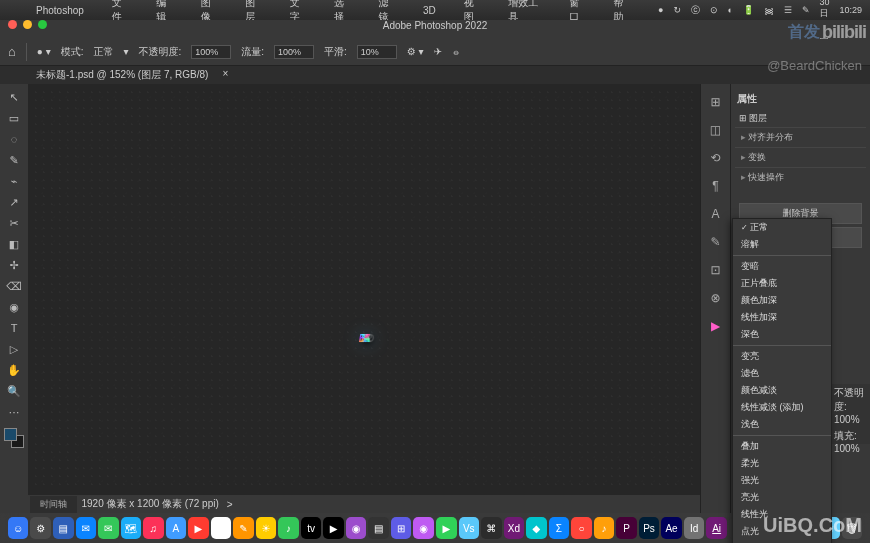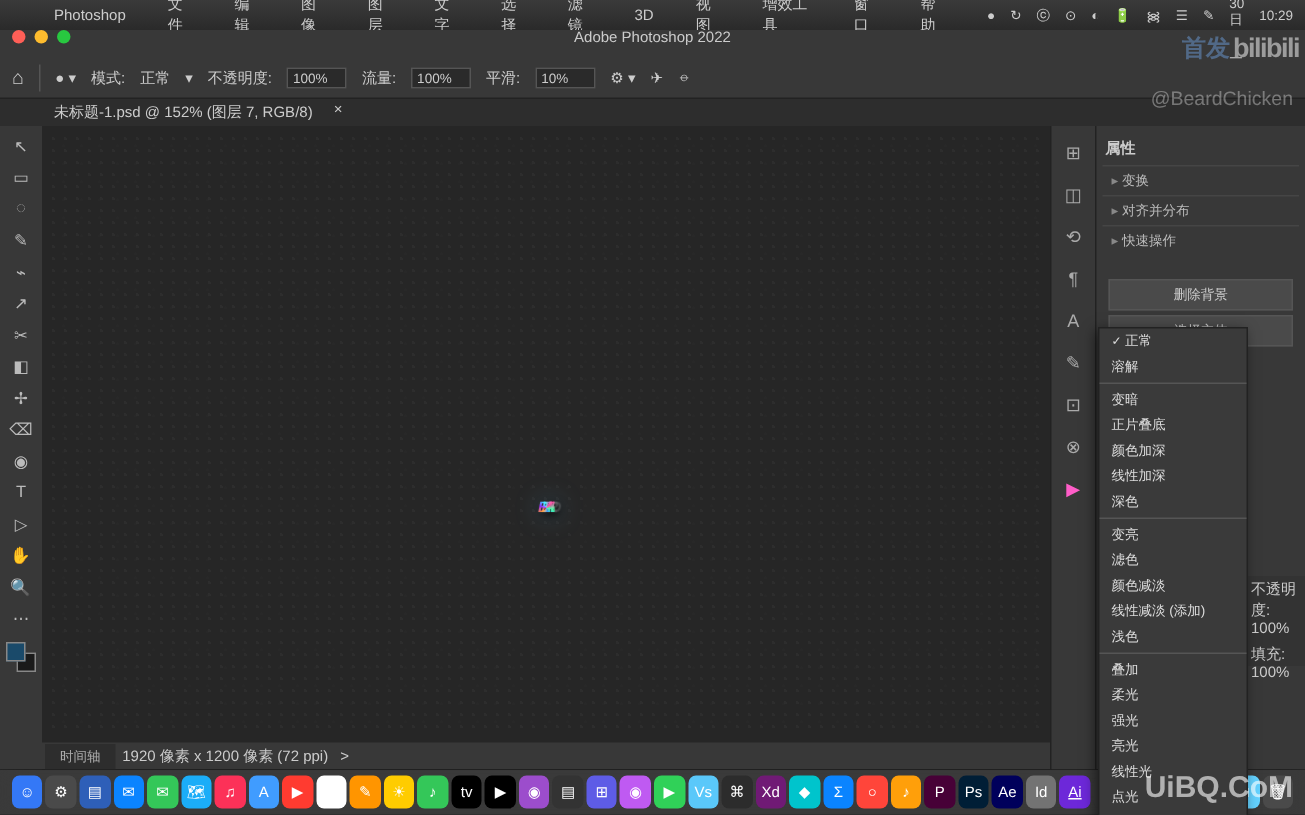--- a/index.html
+++ b/index.html
@@ -160,22 +160,23 @@
     <div class="ic">¶</div>
     <div class="ic">A</div>
     <div class="ic">✎</div>
     <div class="ic">⊡</div>
     <div class="ic">⊗</div>
     <div class="ic" style="color:#ff5dc8">▶</div>
   </div>
 
   <div class="props">
     <div class="hdr">属性</div>
+    <div style="padding:2px 4px;font-size:9px">⊞ 图层</div>
+    <div class="row">对齐并分布</div>
     <div class="row">变换</div>
-    <div class="row">对齐并分布</div>
     <div class="row">快速操作</div>
     <div class="qa">
       <div class="btn">删除背景</div>
       <div class="btn">选择主体</div>
       <div class="link">查看更多</div>
     </div>
     <div class="layers-peek">
       <div class="op"><span>不透明度:</span> <span>100%</span></div>
       <div class="op"><span>填充:</span> <span>100%</span></div>
     </div>
@@ -235,21 +236,21 @@
     <div class="app" style="background: rgb(44, 44, 44);">⌘</div>
     <div class="app" style="background: #701a75;">Xd</div>
     <div class="app" style="background: rgb(0, 196, 204);">◆</div>
     <div class="app" style="background: rgb(10, 132, 255);">Σ</div>
     <div class="app" style="background: rgb(255, 69, 58);">○</div>
     <div class="app" style="background: rgb(255, 159, 10);">♪</div>
     <div class="app" style="background: rgb(71, 1, 55);">P</div>
     <div class="app" style="background: rgb(0, 30, 54);">Ps</div>
     <div class="app" style="background: rgb(0, 0, 91);">Ae</div>
     <div class="app" style="background: #737373;">Id</div>
-    <div class="app" style="background: #6d28d9; text-decoration: underline;">Ai</div>
+    <div class="app" style="background: #701a75; text-decoration: underline;">Ai</div>
     <div class="app" style="background: rgb(58, 58, 58);">▭</div>
     <div class="app" style="background: rgb(52, 199, 89);">⬇</div>
     <div class="app" style="background: rgb(10, 132, 255);">⛴</div>
     <div class="app" style="background: rgb(94, 92, 230);">🛍</div>
     <div class="app" style="background: rgb(100, 210, 255);">□</div>
     <div class="app" style="background: rgb(74, 74, 74);">🗑</div>
   </div>
 
 <div class="overlay-logo">bilibili</div>
 <div class="overlay-first">首发</div>

